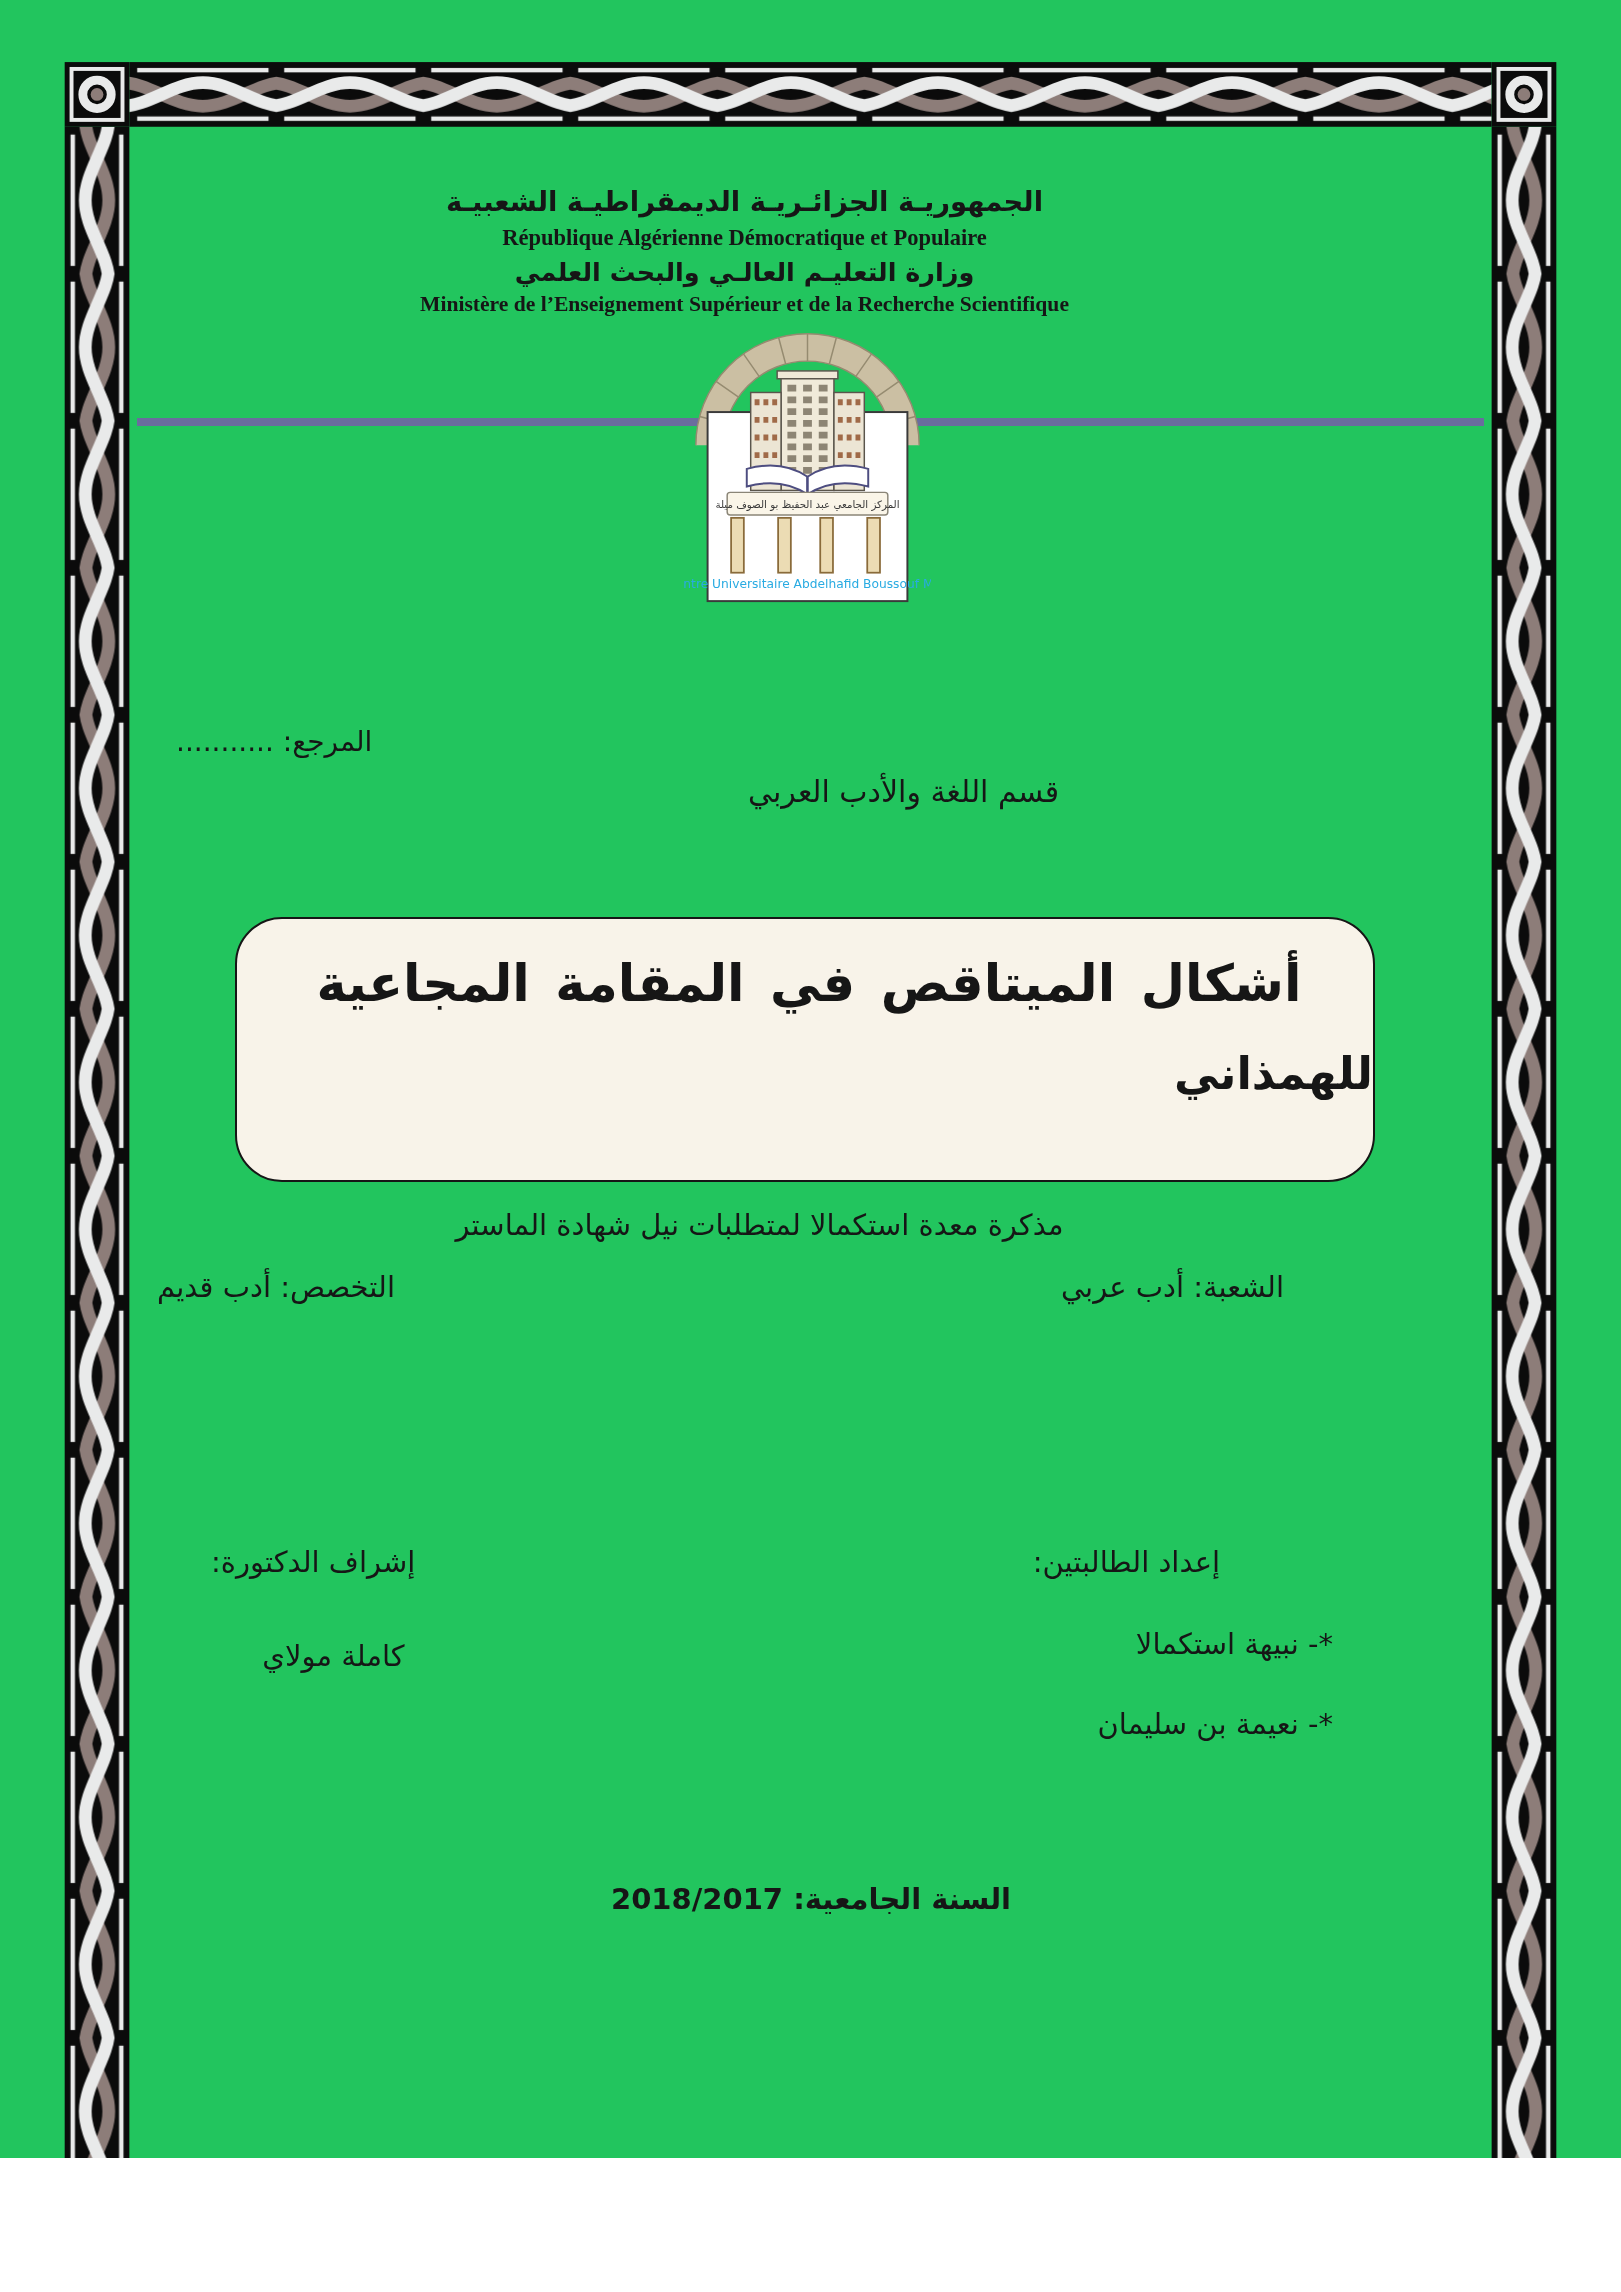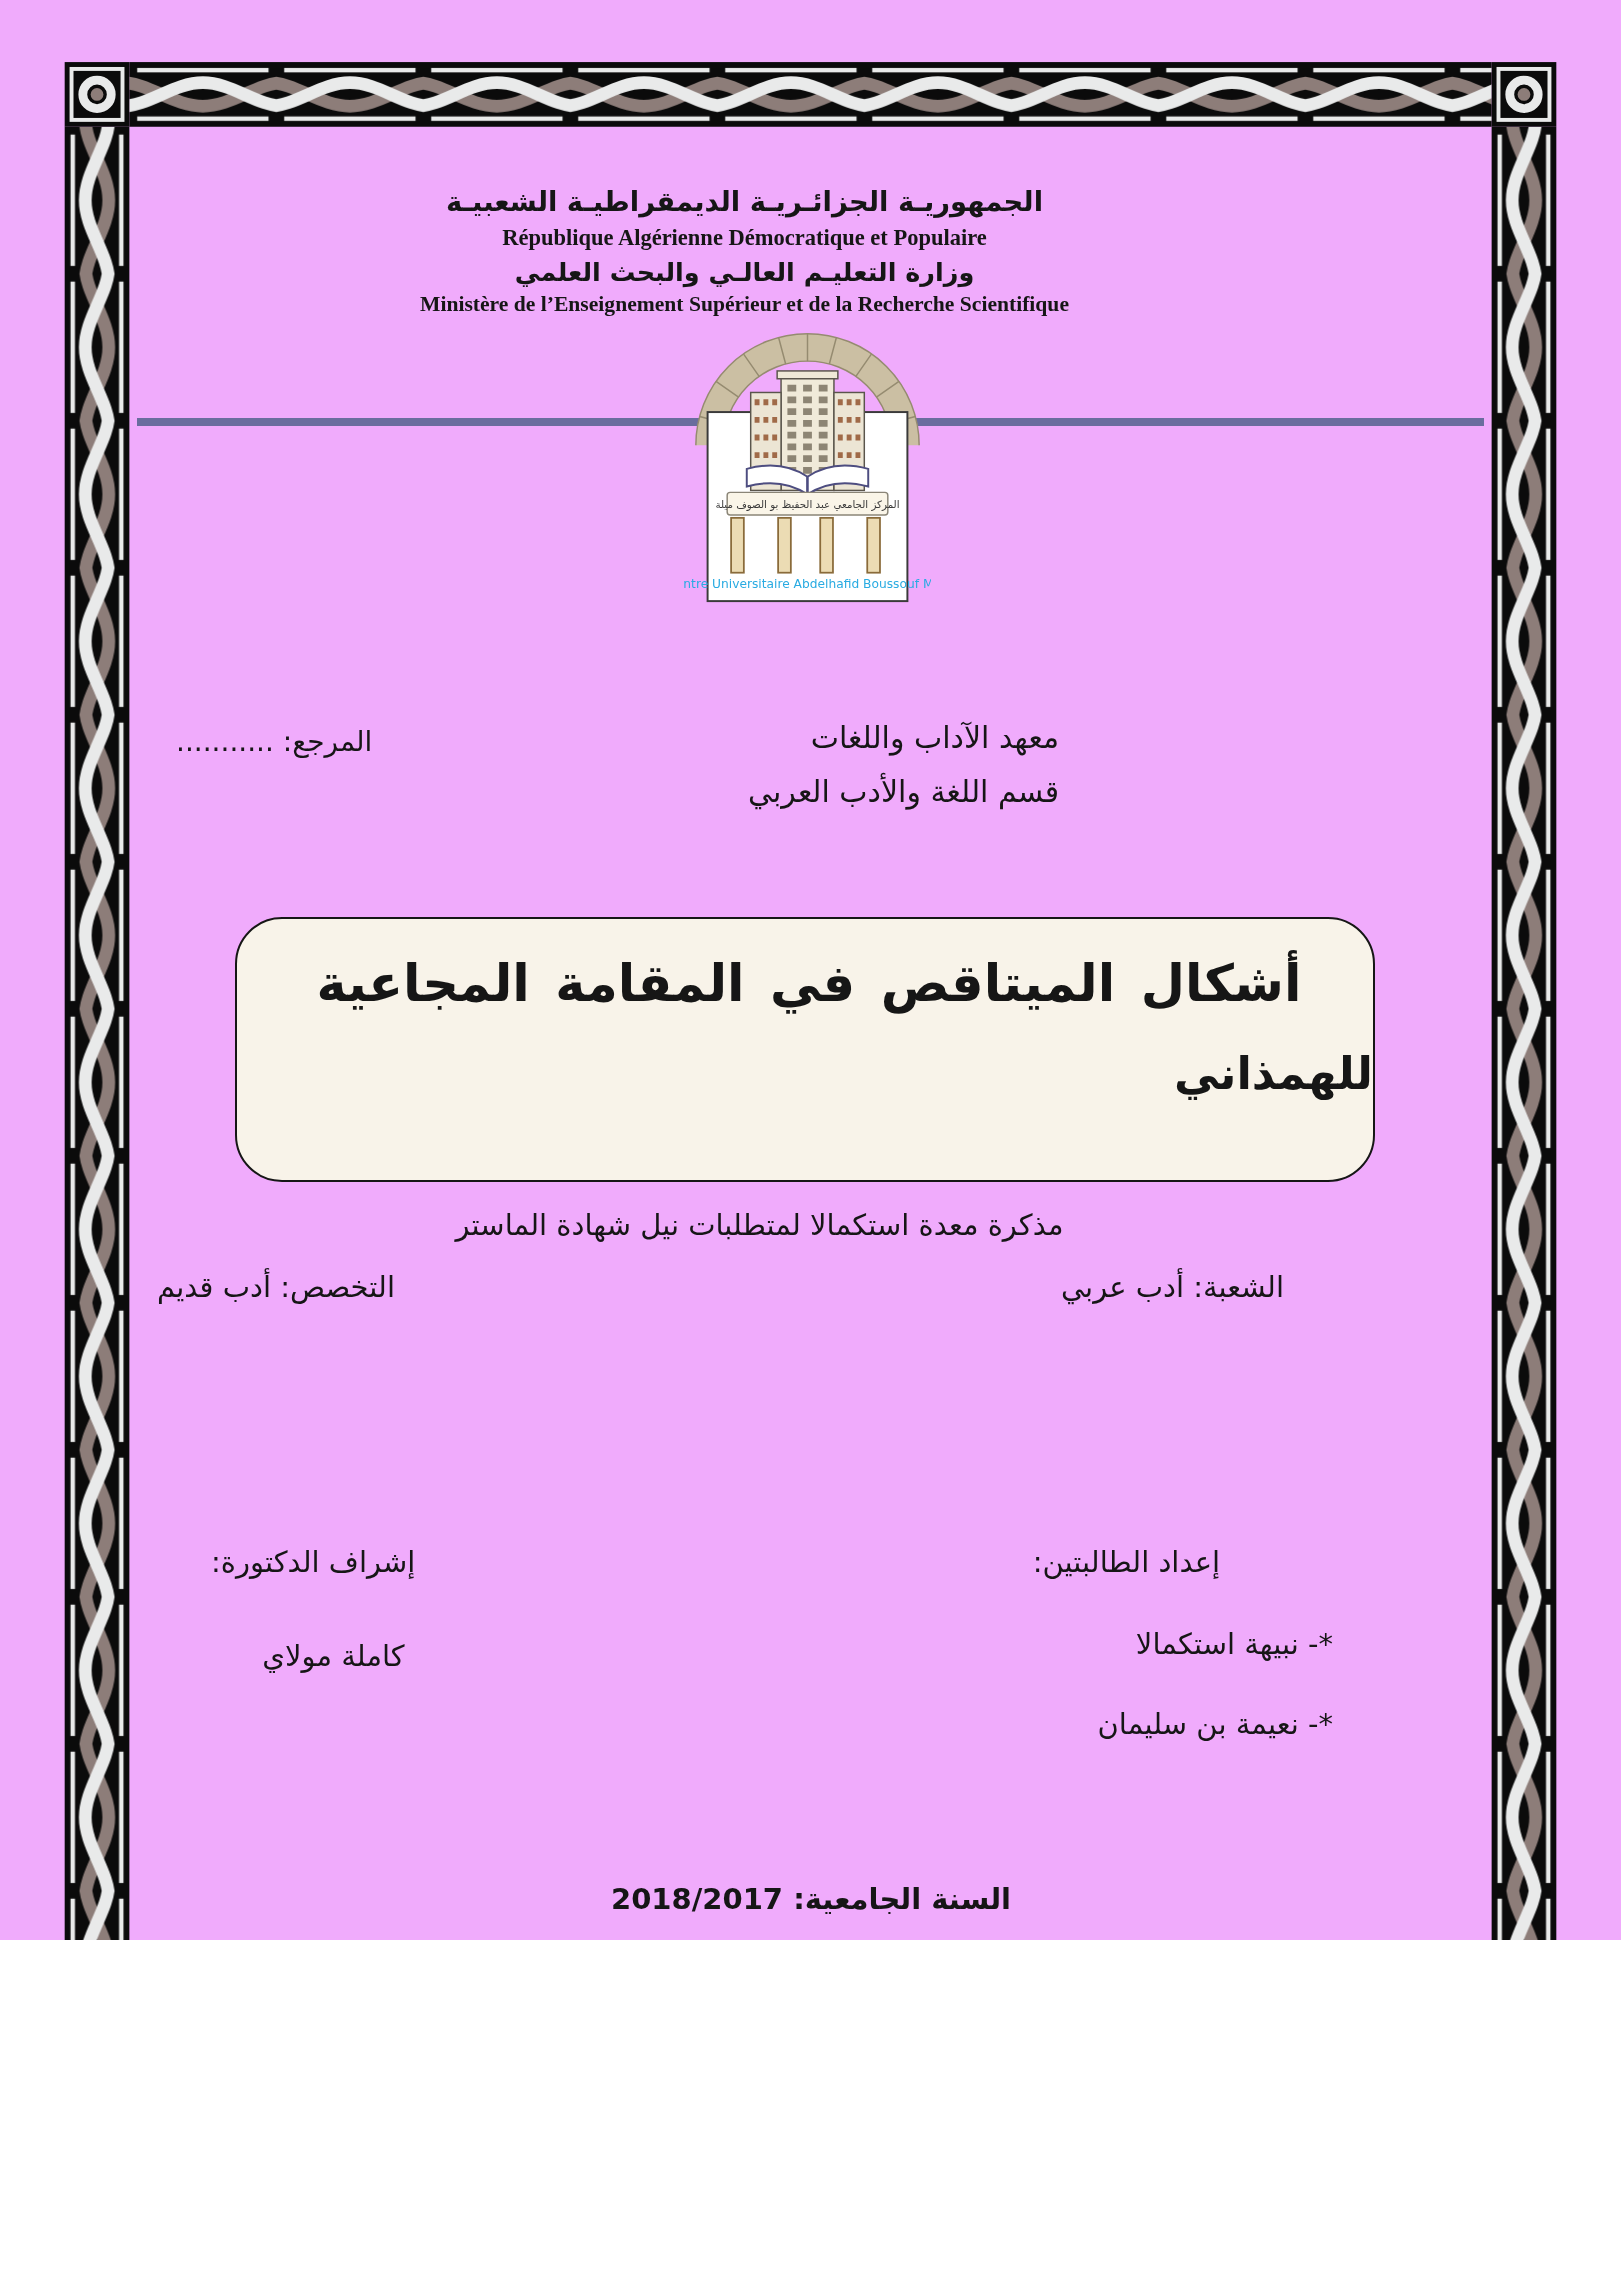--- a/index.html
+++ b/index.html
@@ -1,17 +1,17 @@
 <!DOCTYPE html>
 <html lang="ar"><head>
 <meta charset="utf-8">
 <style>
   html,body{margin:0;padding:0;background:#ffffff;}
   .page{
-    position:relative;width:1621px;height:1940px;background:#f0abfc;
+    position:relative;width:1621px;height:2158px;background:#22c55e;
     font-family:"DejaVu Sans",sans-serif;color:#161616;overflow:hidden;
   }
   .abs{position:absolute;}
   .ar{direction:rtl;}
   .ctr{text-align:center;}
   .hdr-ar{font-weight:bold;font-family:"DejaVu Sans",sans-serif;}
   .hdr-fr{font-weight:bold;font-family:Liberation Serif, serif;}
   .frame-svg{position:absolute;left:0;top:0;}
   .divider{position:absolute;left:137px;top:418px;width:1347px;height:7.8px;background:#6a6d9e;}
   .logo-svg{position:absolute;left:684px;top:320px;}
@@ -128,21 +128,20 @@
     </g>
     <g>
       <rect x="48" y="202" width="13" height="56" fill="#ecdcb4" stroke="#8a6b3a" stroke-width="1.8"></rect>
       <rect x="96" y="202" width="13" height="56" fill="#ecdcb4" stroke="#8a6b3a" stroke-width="1.8"></rect>
       <rect x="139" y="202" width="13" height="56" fill="#ecdcb4" stroke="#8a6b3a" stroke-width="1.8"></rect>
       <rect x="187" y="202" width="13" height="56" fill="#ecdcb4" stroke="#8a6b3a" stroke-width="1.8"></rect>
     </g>
     <text x="126" y="274" text-anchor="middle" font-size="12.5" fill="#29abe2">Centre Universitaire Abdelhafid Boussouf Mila</text>
   </svg>
 
-  <div class="abs ar institute">معهد الآداب واللغات</div>
   <div class="abs ar reference">المرجع: ...........</div>
   <div class="abs ar department">قسم اللغة والأدب العربي</div>
 
   <div class="abs title-box">
     <div class="ar title-l1">أشكال الميتاقص في المقامة المجاعية</div>
     <div class="ar title-l2">للهمذاني</div>
   </div>
 
   <div class="abs ar memo-desc">مذكرة معدة استكمالا لمتطلبات نيل شهادة الماستر</div>
   <div class="abs ar branch">الشعبة: أدب عربي</div>

